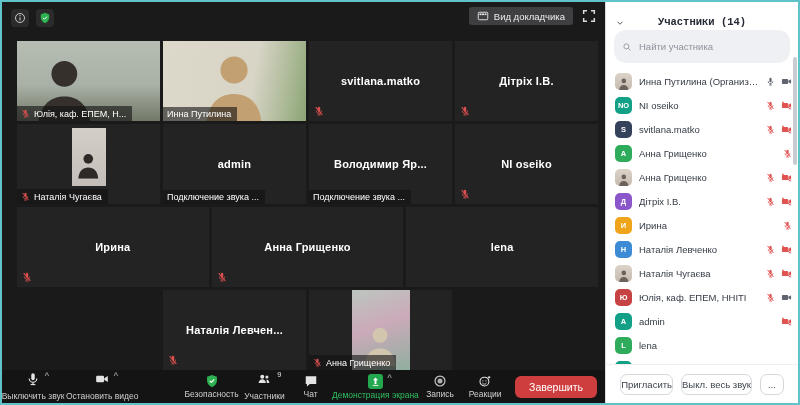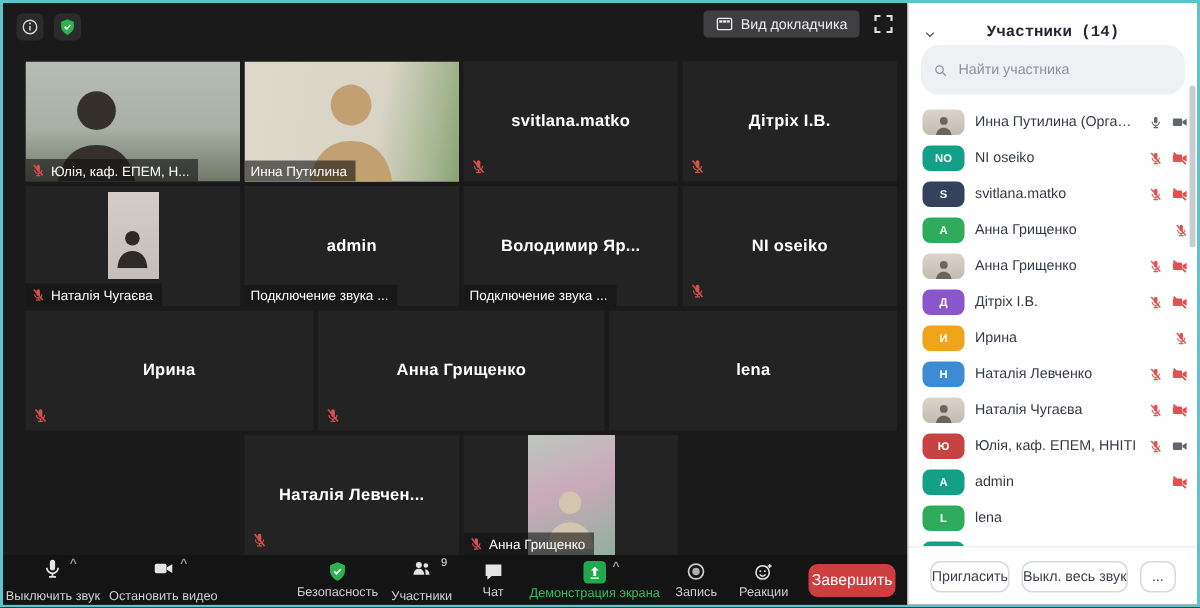--- a/index.html
+++ b/index.html
@@ -40,33 +40,33 @@
   .toolbar{position:absolute;left:0;right:0;bottom:0;height:33px;background:#141414;display:flex;align-items:center;padding:0 8px 0 6px;gap:15px;}
   .t-item{display:flex;flex-direction:column;align-items:center;gap:1px;cursor:pointer;position:relative;min-width:30px;}
   .t-item svg{width:14px;height:14px;color:#e4e4e4;}
   .t-label{font-size:8.5px;color:#cfcfcf;white-space:nowrap;}
   .t-item.green .t-label{color:#2fbf5f;}
   .chev{position:absolute;top:-1px;right:-9px;color:#9a9a9a;font-size:8px;font-weight:bold;}
   .badge{position:absolute;top:-2px;right:-10px;color:#e0e0e0;font-size:7.5px;}
   .share-ico{width:15px;height:15px;border-radius:3px;background:#23a84f;display:flex;align-items:center;justify-content:center;}
   .share-ico svg{width:11px;height:11px;color:#fff;}
   .sp{width:36px;}
-  .end-btn{margin-left:auto;background:#cf3e3e;color:#fff;border:none;font-family:inherit;font-size:10.5px;padding:5px 2px;border-radius:6px;cursor:pointer;}
+  .end-btn{margin-left:auto;background:#cf3e3e;color:#fff;border:none;font-family:inherit;font-size:10.5px;padding:5px 14px;border-radius:6px;cursor:pointer;}
   
   .sidebar{width:192px;background:#ffffff;display:flex;flex-direction:column;position:relative;border-left:1px solid #d9dde1;}
   .sb-head{height:26px;display:flex;align-items:flex-end;justify-content:center;position:relative;flex:0 0 auto;font-family:Liberation Mono, monospace;}
   .sb-head svg{position:absolute;left:9px;width:10px;height:10px;color:#4a4f58;cursor:pointer;}
   .sb-title{font-size:10.5px;font-weight:bold;color:#232733;}
   .sb-search{margin:2px 8px 4px;height:33px;background:#eef0f3;border-radius:12px;display:flex;align-items:center;padding:0 8px;gap:5px;flex:0 0 auto;}
   .sb-search svg{width:10px;height:10px;color:#8d929b;flex:0 0 auto;}
   .sb-search input{border:none;background:transparent;outline:none;font-family:inherit;font-size:9.5px;color:#3c414b;width:100%;}
   .sb-search input::placeholder{color:#8d929b;}
   .p-list{flex:1;overflow:hidden;padding:2px 6px 0 9px;}
   .p-row{height:24px;display:flex;align-items:center;gap:7px;cursor:pointer;}
-  .p-av{width:28px;height:17px;border-radius:5px;flex:0 0 auto;display:flex;align-items:center;justify-content:center;color:#fff;font-size:7.5px;font-weight:bold;}
+  .p-av{width:17px;height:17px;border-radius:5px;flex:0 0 auto;display:flex;align-items:center;justify-content:center;color:#fff;font-size:7.5px;font-weight:bold;}
   .p-av.photo{background:linear-gradient(180deg,#dcd3c9,#c3bab0);overflow:hidden;position:relative;}
   .p-av.photo svg{position:absolute;left:10%;bottom:-12%;width:80%;height:90%;fill:#6d635c;}
   .p-name{font-size:9.5px;color:#343a45;white-space:nowrap;overflow:hidden;text-overflow:ellipsis;flex:1;}
   .p-icons{display:flex;align-items:center;gap:6px;flex:0 0 auto;}
   .p-icons svg{width:11px;height:11px;}
   .p-icons .mic{width:9px;height:11px;}
   .red{color:#e05252;}
   .gray{color:#5f6670;}
   .sb-scroll{position:absolute;right:1px;top:55px;width:4px;height:108px;border-radius:2px;background:#c9cdd2;}
   .sb-foot{flex:0 0 auto;height:38px;display:flex;align-items:center;justify-content:center;gap:8px;border-top:1px solid #edeff1;}

